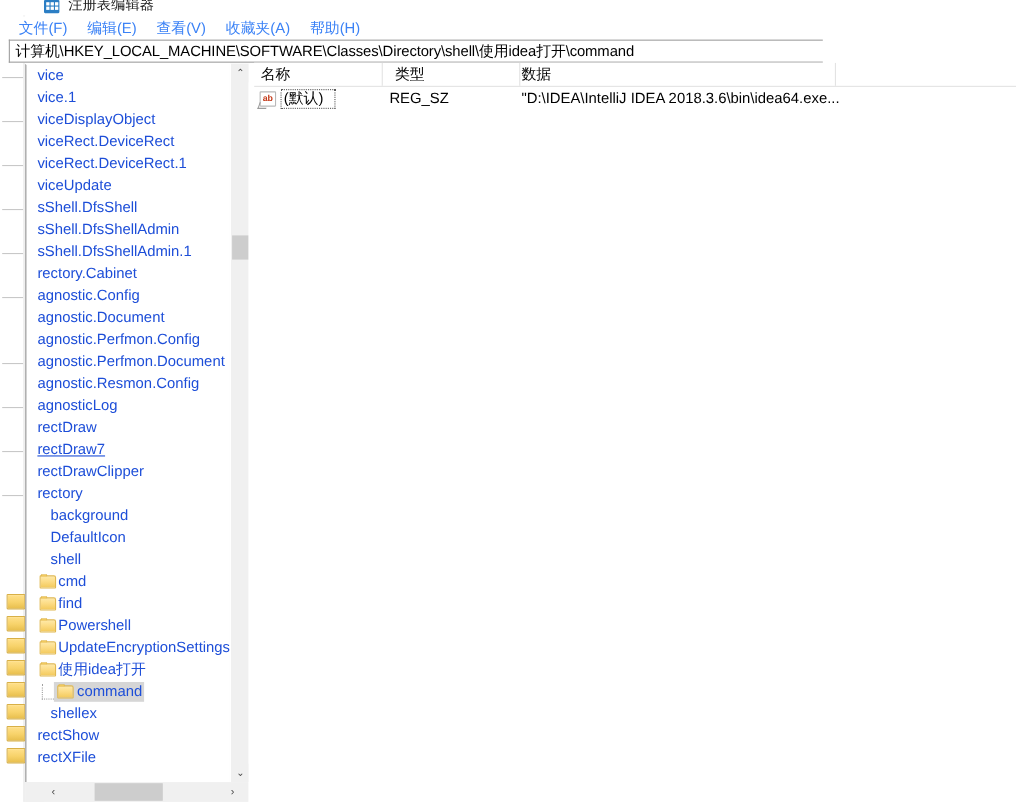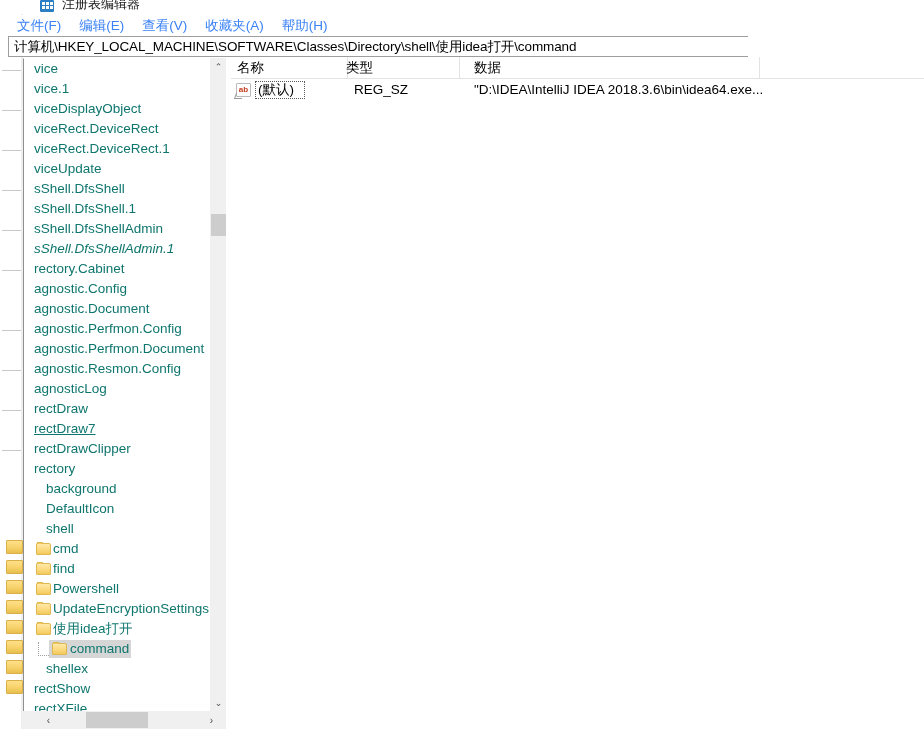--- a/index.html
+++ b/index.html
@@ -136,21 +136,21 @@
     border-top: 1px solid #ffffff;
     box-sizing: border-box;
     overflow: hidden;
   }
   .tree-row {
     position: relative;
     height: 20px;
     line-height: 20px;
     white-space: nowrap;
     font-size: 13.5px;
-    color: #0f766e;
+    color: #1d4ed8;
     cursor: default;
   }
   .tree-row .tree-label {
     position: absolute;
     top: 0;
     white-space: nowrap;
   }
   .tree-row .tree-folder {
     position: absolute;
     top: 4px;
@@ -395,27 +395,24 @@
       <div class="tree-row">
         <span class="tree-label" style="left: 10px;">viceRect.DeviceRect.1</span>
       </div>
       <div class="tree-row">
         <span class="tree-label" style="left: 10px;">viceUpdate</span>
       </div>
       <div class="tree-row">
         <span class="tree-label" style="left: 10px;">sShell.DfsShell</span>
       </div>
       <div class="tree-row">
-        <span class="tree-label" style="left: 10px;">sShell.DfsShell.1</span>
-      </div>
-      <div class="tree-row">
         <span class="tree-label" style="left: 10px;">sShell.DfsShellAdmin</span>
       </div>
       <div class="tree-row">
-        <span class="tree-label" style="left: 10px; font-style: italic;">sShell.DfsShellAdmin.1</span>
+        <span class="tree-label" style="left: 10px;">sShell.DfsShellAdmin.1</span>
       </div>
       <div class="tree-row">
         <span class="tree-label" style="left: 10px;">rectory.Cabinet</span>
       </div>
       <div class="tree-row">
         <span class="tree-label" style="left: 10px;">agnostic.Config</span>
       </div>
       <div class="tree-row">
         <span class="tree-label" style="left: 10px;">agnostic.Document</span>
       </div>
@@ -500,21 +497,21 @@
     <div class="sb-arrow left">‹</div>
     <div class="sb-thumb"></div>
     <div class="sb-arrow right">›</div>
   </div>
 
   <div id="splitter"></div>
 
   <div id="list-pane">
     <div id="list-header">
         <div class="col-head" style="left: 0px; width: 117px;">名称</div>
-        <div class="col-head" style="left: 109px; width: 120px; font-family: Liberation Serif, serif;">类型</div>
+        <div class="col-head" style="left: 122px; width: 120px; font-family: Liberation Serif, serif;">类型</div>
         <div class="col-head" style="left: 237px; width: 292px;">数据</div>
       </div>
     <div id="list-rows">
         <div class="list-row">
           <div class="val-icon" style="left: 5px;">ab</div>
           <div class="name-focus" style="left: 24px; width: 50px;"></div>
           <div class="cell" style="left: 27px; width: 90px;">(默认)</div>
           <div class="cell" style="left: 123px; width: 112px;">REG_SZ</div>
           <div class="cell" style="left: 243px; width: 440px;">"D:\IDEA\IntelliJ IDEA 2018.3.6\bin\idea64.exe...</div>
         </div>

